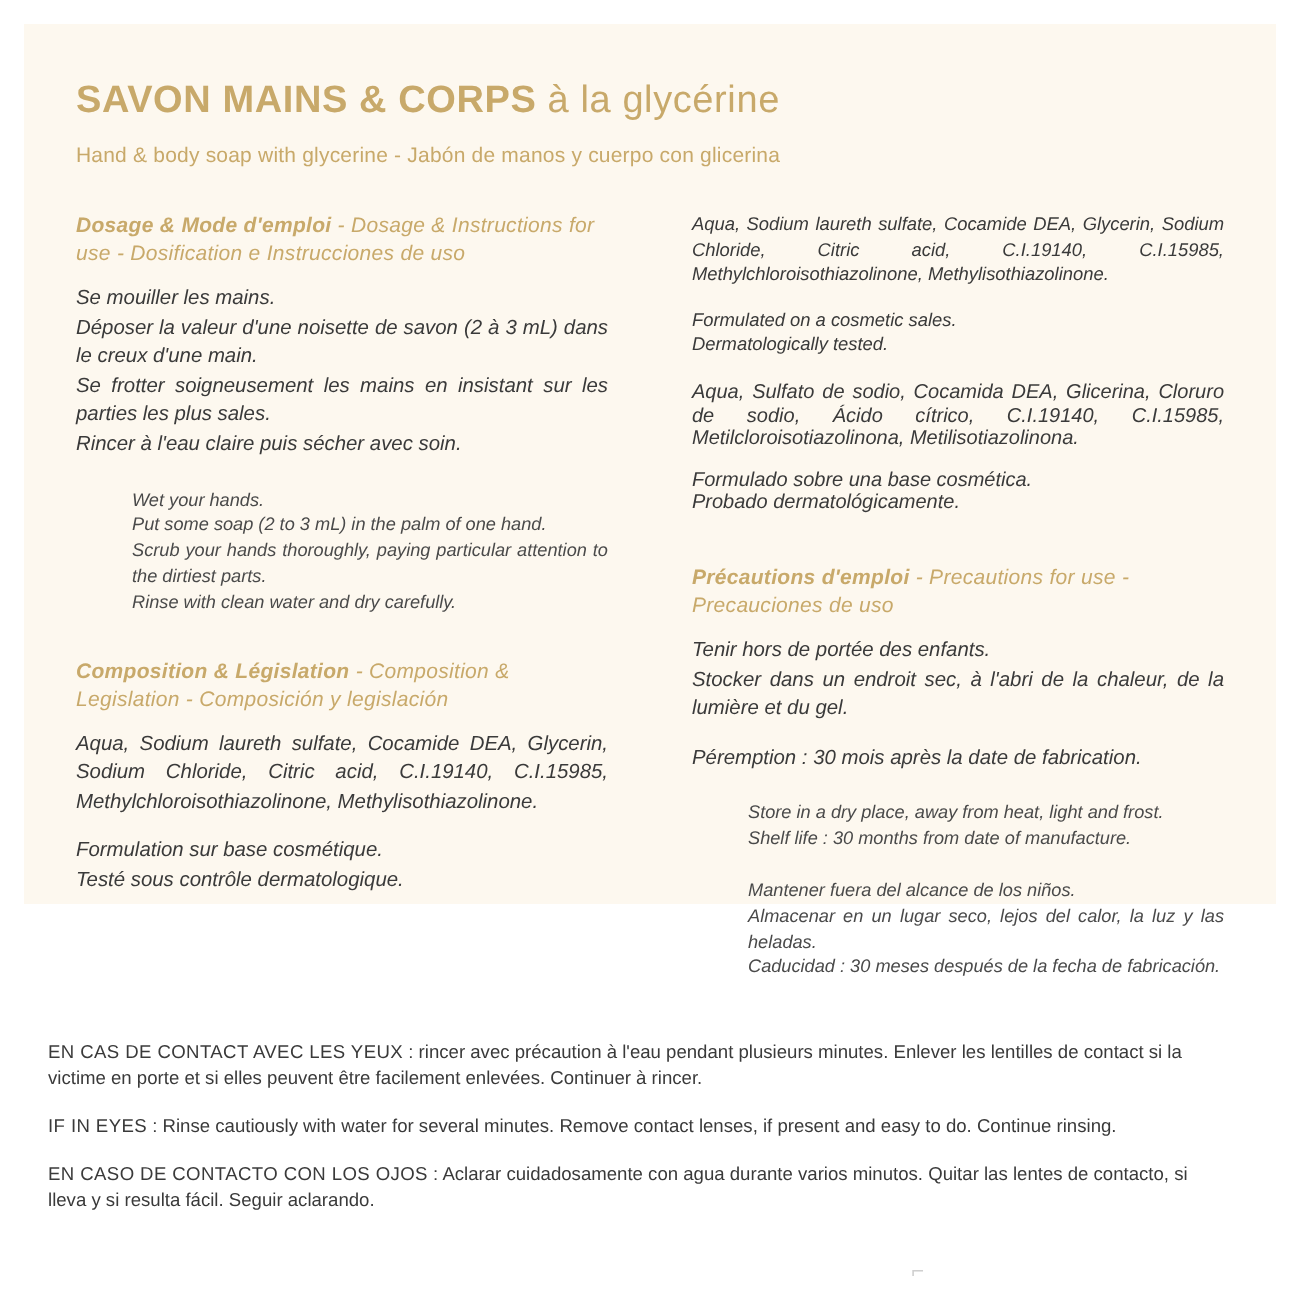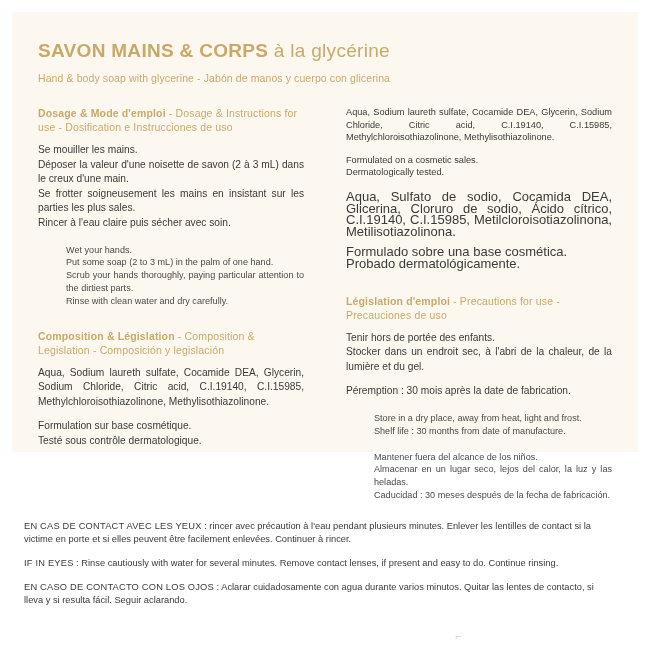--- a/index.html
+++ b/index.html
@@ -44,20 +44,21 @@
     font-size: 10.5px;
     color: #c8a96a;
     margin-top: 10px;
     margin-bottom: 0;
     letter-spacing: 0.1px;
   }
   .columns {
     display: flex;
     gap: 42px;
     margin-top: 22px;
+    font-style: italic;
   }
   .col {
     width: 288px;
   }
   .section-head {
     color: #c8a96a;
     font-size: 10.5px;
     line-height: 14px;
     margin-bottom: 9px;
     letter-spacing: 0.15px;
@@ -85,21 +86,21 @@
     font-size: 9.2px;
     line-height: 12.6px;
     color: #3a3a3a;
     text-align: justify;
     margin-bottom: 12px;
   }
   .ingredients p {
     margin: 0;
   }
   .ingredients.tiny {
-    font-size: 13px;
+    font-size: 10px;
     line-height: 11.6px;
   }
   .spacer-8 { height: 8px; }
   .spacer-12 { height: 12px; }
   .footer {
     position: absolute;
     left: 4px;
     top: 512px;
     width: 626px;
     padding: 8px 20px 0 20px;
@@ -176,21 +177,21 @@
         </div>
 
         <div class="ingredients tiny">
           <p>Aqua, Sulfato de sodio, Cocamida DEA, Glicerina, Cloruro de sodio, Ácido cítrico, C.I.19140, C.I.15985, Metilcloroisotiazolinona, Metilisotiazolinona.</p>
           <p style="margin-top:9px;">Formulado sobre una base cosmética.</p>
           <p>Probado dermatológicamente.</p>
         </div>
 
         <div class="spacer-12"></div>
 
-        <div class="section-head"><span class="hd-main">Législation d'emploi</span><span> - Precautions for use - Precauciones de uso</span></div>
+        <div class="section-head"><span class="hd-main">Précautions d'emploi</span><span> - Precautions for use - Precauciones de uso</span></div>
 
         <div class="block">
           <p>Tenir hors de portée des enfants.</p>
           <p>Stocker dans un endroit sec, à l'abri de la chaleur, de la lumière et du gel.</p>
           <p style="margin-top:10px;">Péremption : 30 mois après la date de fabrication.</p>
         </div>
 
         <div class="block small">
           <p>Store in a dry place, away from heat, light and frost.</p>
           <p>Shelf life : 30 months from date of manufacture.</p>

